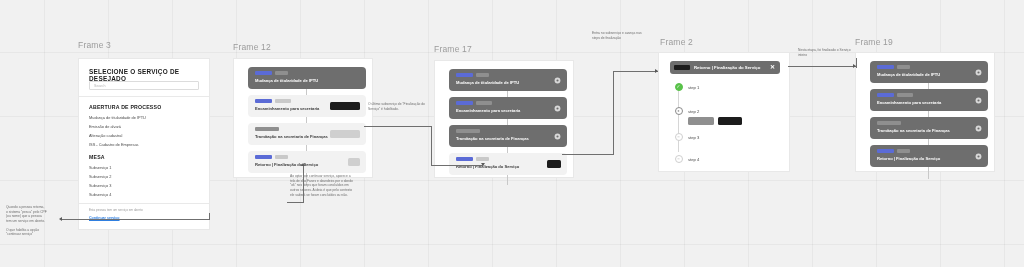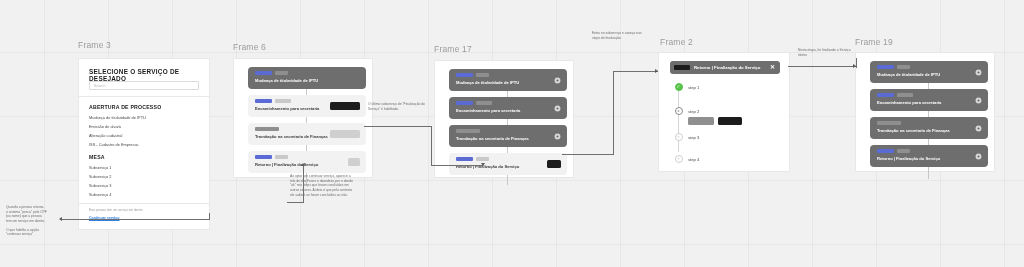--- a/index.html
+++ b/index.html
@@ -150,21 +150,21 @@
   .arrow-l{border-top:2.2px solid transparent;border-bottom:2.2px solid transparent;border-right:3.2px solid #5a5a5a;}
   .arrow-u{border-left:2.2px solid transparent;border-right:2.2px solid transparent;border-bottom:3.2px solid #5a5a5a;}
   .arrow-d{border-left:2.2px solid transparent;border-right:2.2px solid transparent;border-top:3.2px solid #5a5a5a;}
 </style>
 </head>
 <body>
 
 <div id="canvas">
 
   <div class="frame-label" style="left:78px;top:40px;">Frame 3</div>
-  <div class="frame-label" style="left:233px;top:42px;">Frame 6</div>
+  <div class="frame-label" style="left:233px;top:42px;">Frame 12</div>
   <div class="frame-label" style="left:434px;top:44px;">Frame 17</div>
   <div class="frame-label" style="left:660px;top:37px;">Frame 2</div>
   <div class="frame-label" style="left:855px;top:37px;">Frame 19</div>
 
   <div class="frame f13">
     <div class="f13-title">SELECIONE O SERVIÇO DE DESEJADO</div>
     <div class="f13-search">
       <span title="Search">Search</span>
     </div>
     <div class="f13-divider" style="top:37px;"></div>

